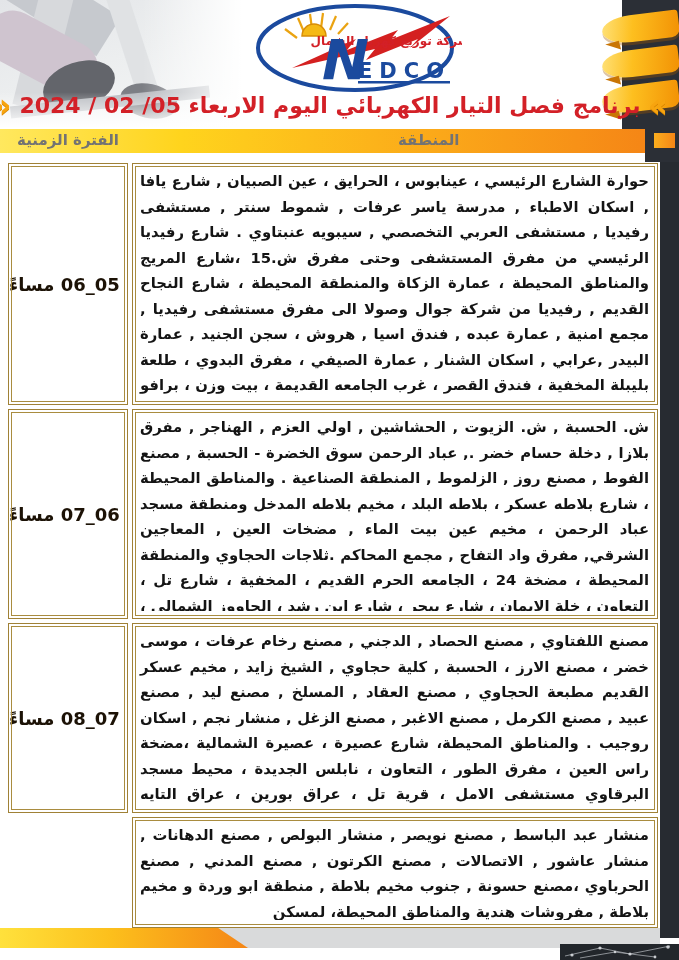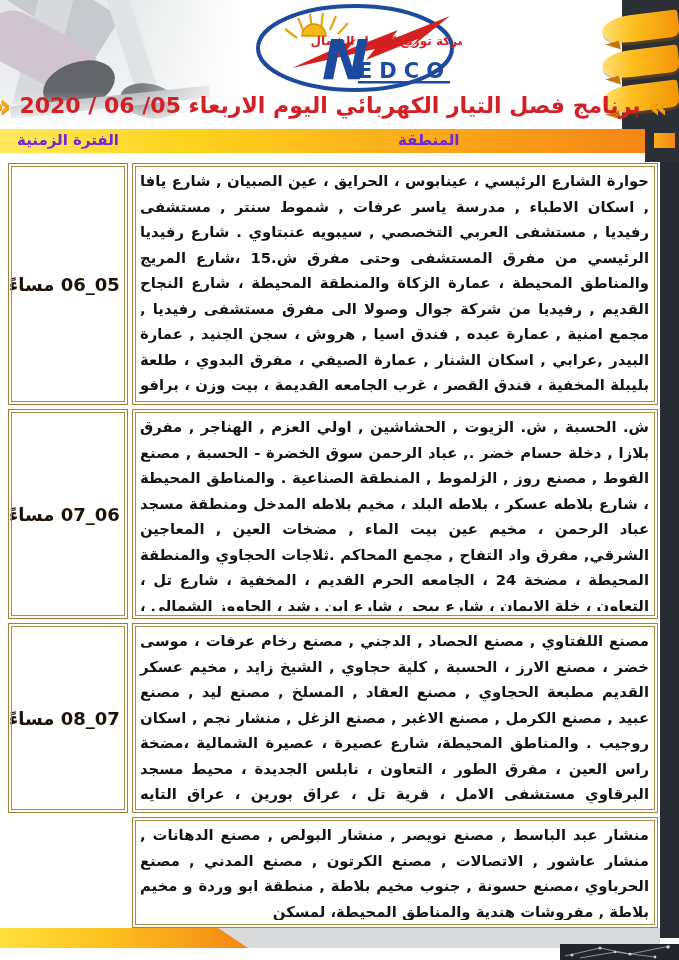--- a/index.html
+++ b/index.html
@@ -38,21 +38,21 @@
   
   .title-row{position:absolute;left:0;top:85px;width:660px;height:40px;
     display:flex;align-items:center;justify-content:center;gap:8px;}
   .chev{font-size:30px;font-weight:bold;color:#f7a40f;line-height:1;
     text-shadow:0 1px 0 #d88500;transform:scaleY(1.15);}
   .main-title{direction:rtl;unicode-bidi:plaintext;font-size:22px;font-weight:bold;
     color:#d32027;white-space:nowrap;letter-spacing:.2px;}
   
   .thead-bar{position:absolute;left:0;top:129px;width:645px;height:24px;
     background:linear-gradient(90deg,#ffe85e 0%,#ffd41d 28%,#fba819 68%,#f58616 100%);}
-  .thead-label{position:absolute;top:131px;font-size:15px;font-weight:bold;color:#6d28d9;direction:rtl;}
+  .thead-label{position:absolute;top:131px;font-size:15px;font-weight:bold;color:#737373;direction:rtl;}
   .lbl-region{left:398px;width:110px;text-align:left;}
   .lbl-period{left:8px;width:120px;text-align:center;}
   
   .cell{position:absolute;background:#fff;border:1px solid #a08136;box-sizing:border-box;}
   .cell::after{content:"";position:absolute;inset:2px;border:1px solid #a98c3f;pointer-events:none;}
   .time-cell{left:8px;width:120px;display:flex;align-items:center;justify-content:flex-start;}
   .area-cell{left:132px;width:526px;}
   .t1{top:163px;height:242px}.t2{top:409px;height:210px}.t3{top:623px;height:190px}.t4{top:817px;height:111px}
   .time-text{direction:rtl;unicode-bidi:plaintext;font-size:18px;font-weight:bold;color:#1c1206;}
   .area-text{direction:rtl;unicode-bidi:plaintext;text-align:justify;
@@ -102,21 +102,21 @@
     <path d="M50 34 a12 12 0 0 1 24 0 Z" fill="#f5b916" stroke="#d88d07" stroke-width="1.5"></path>
     <path d="M40 66 L104 37 L95 48 L146 28 L138 38 L198 14 L158 46 L166 37 L114 58 L123 47 Z" fill="#d42020"></path>
     <text x="138" y="43" font-size="12" font-weight="bold" fill="#d32027" text-anchor="middle" direction="rtl">شركة توزيع كهرباء الشمال</text>
     <text x="70" y="77" font-size="56" font-weight="bold" font-style="italic" fill="#1b4a9e">N</text>
     <text x="106" y="76" font-size="21" font-weight="bold" fill="#1b4a9e" letter-spacing="7">EDCO</text>
     <rect x="106" y="79" width="92" height="2.5" fill="#1b4a9e"></rect>
   </svg>
 
   <div class="title-row">
     <span class="chev">»</span>
-    <span class="main-title">برنامج فصل التيار الكهربائي اليوم الاربعاء 05/ 06 / 2020</span>
+    <span class="main-title">برنامج فصل التيار الكهربائي اليوم الاربعاء 05/ 02 / 2024</span>
     <span class="chev">«</span>
   </div>
 
   <div class="thead-bar"></div>
   <div class="thead-label lbl-region">المنطقة</div>
   <div class="thead-label lbl-period">الفترة الزمنية</div>
 
   <div class="cell time-cell t1">
     <span class="time-text">05_06 مساءً</span>
   </div>

